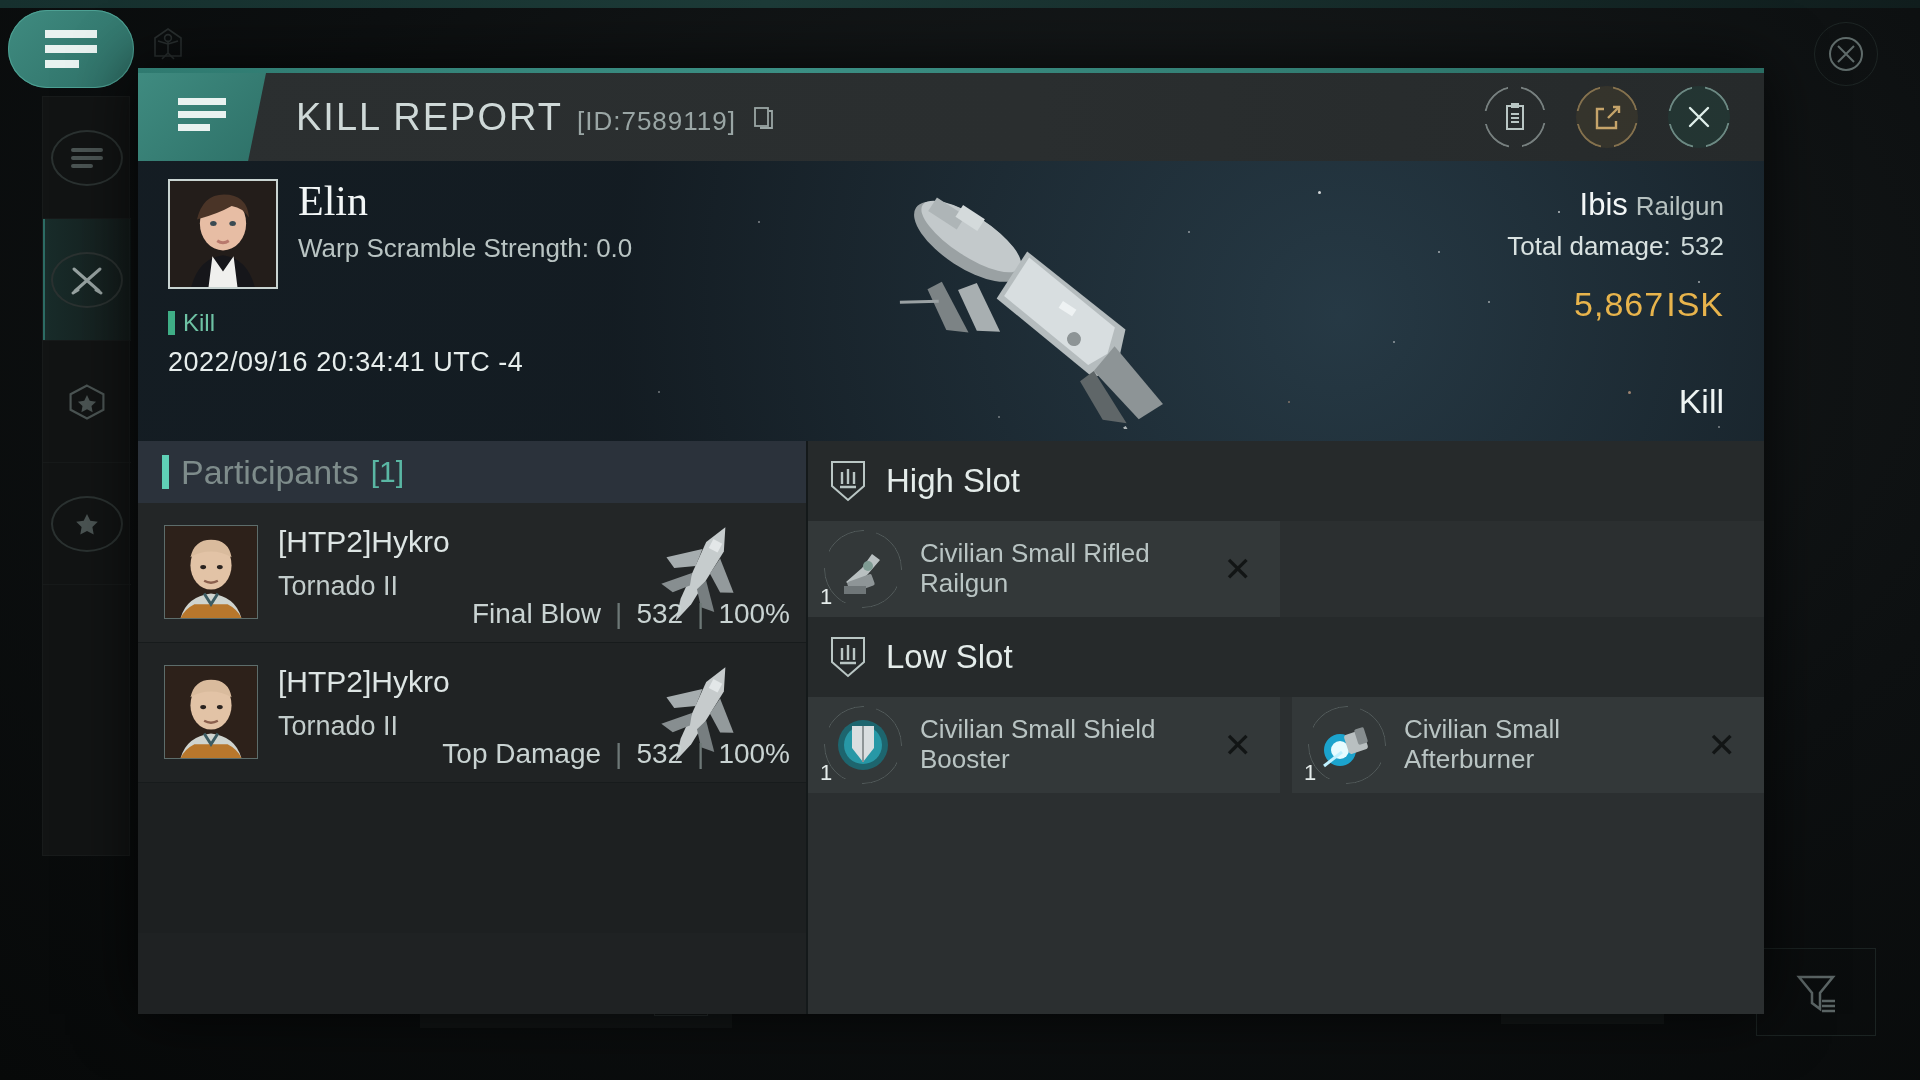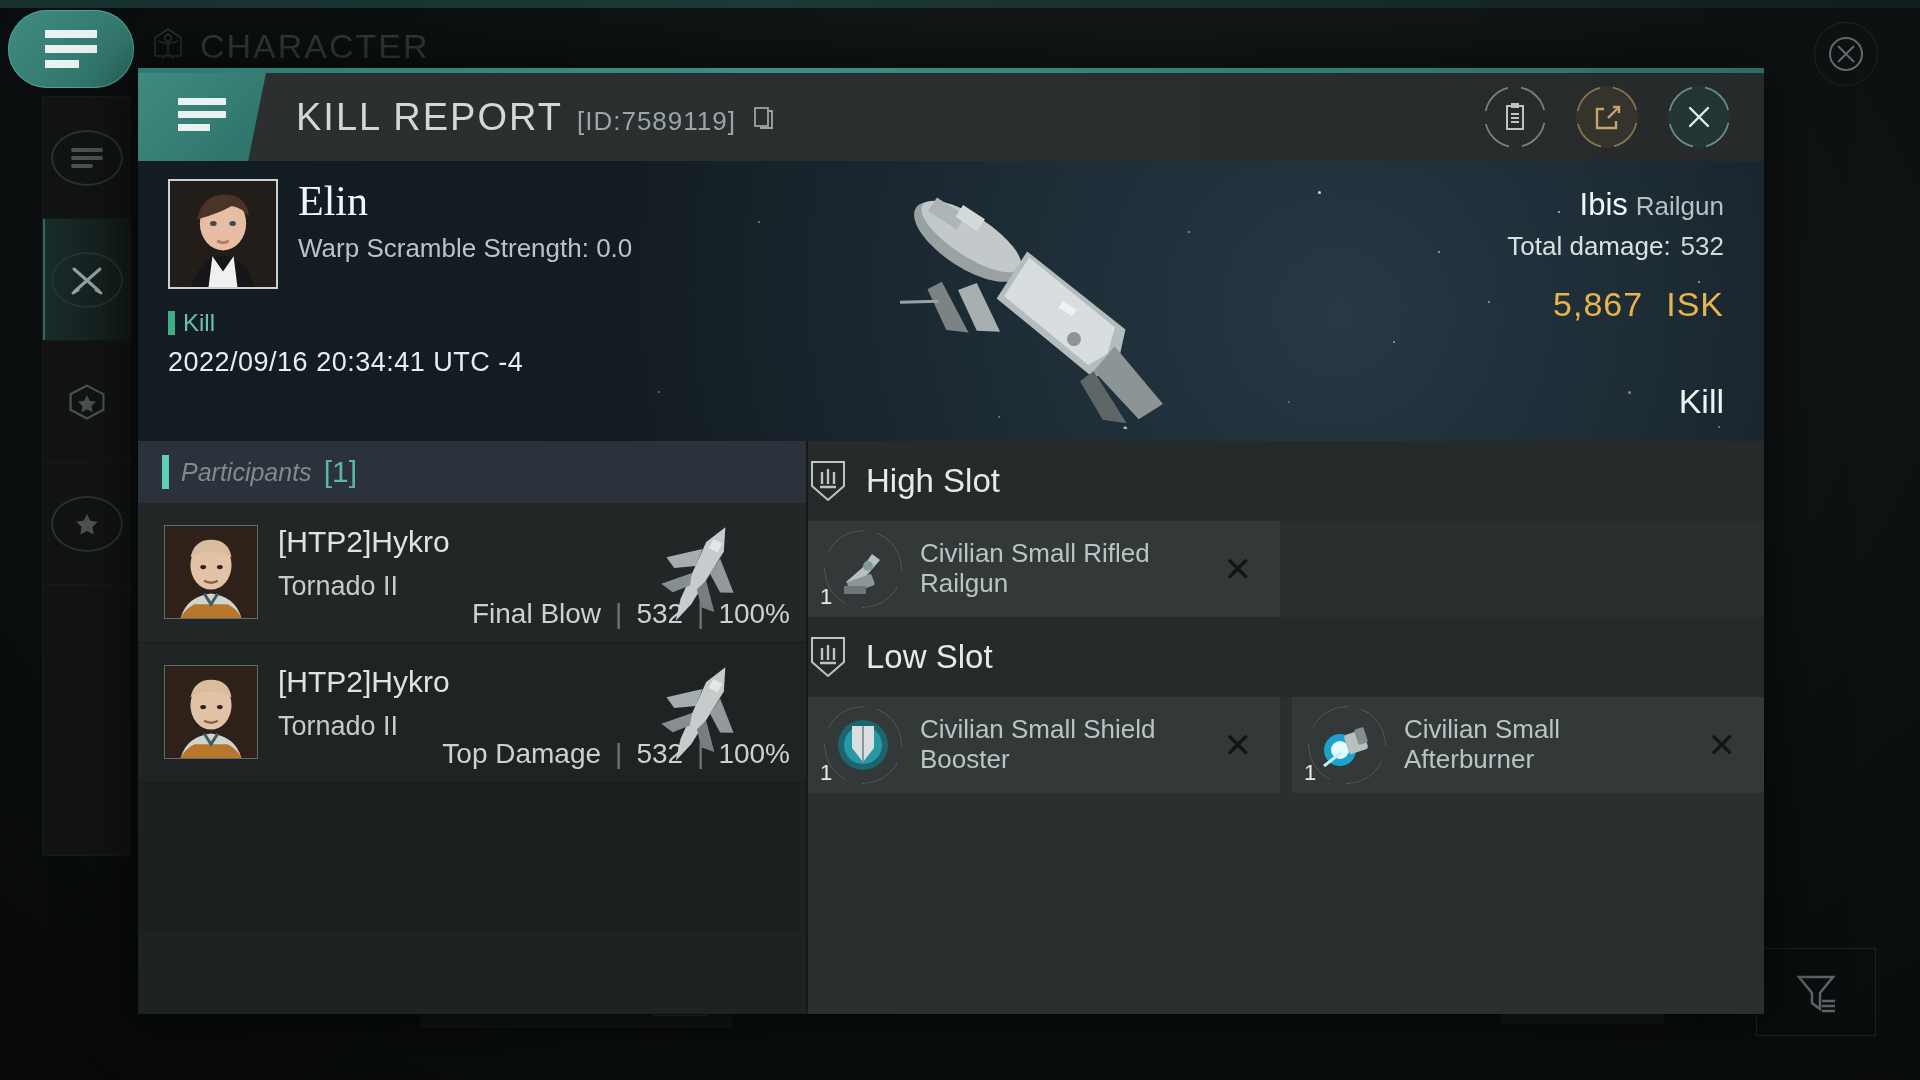--- a/index.html
+++ b/index.html
@@ -223,37 +223,37 @@
     color: #cfd9d8; font-size: 26px;
   }
   .hero-right {
     position: absolute; right: 40px; top: 26px; text-align: right;
   }
   .hr-ship { font-size: 31px; color: #f3f7f7; }
   .hr-ship .cls { color: #b6c1c0; font-size: 26px; margin-left: 8px; }
   .hr-dmg { margin-top: 8px; font-size: 26px; color: #d9e2e1; }
   .hr-dmg b { font-weight: 400; color: #cfdad9; margin-left: 10px; }
   .hr-isk { margin-top: 10px; color: #e8b44c; font-size: 48px; letter-spacing: 1px; }
-  .hr-isk span { font-size: 34px; margin-left: 23px; }
+  .hr-isk span { font-size: 34px; margin-left: 2px; }
   .hr-kill {
     position: absolute; right: 40px; bottom: 20px;
     color: #eef4f3; font-size: 34px;
   }
 
   
   .body-split { display: flex; height: 573px; }
   .left-col { width: 670px; background: #1f2223; border-right: 2px solid #14191a; }
   .right-col { flex: 1; background: #2b2f30; position: relative; }
 
   .participants-head {
     height: 62px; background: #2b323b;
     display: flex; align-items: center; gap: 12px; padding-left: 24px;
   }
   .participants-head .bar { width: 7px; height: 34px; background: #5fd0b6; }
-  .ph-label { color: #7e8c8b; font-size: 25px; font-style: italic; }
+  .ph-label { color: #7e8c8b; font-size: 34px; }
   .ph-count { color: #5ab7a4; font-size: 30px; }
 
   .prow {
     height: 140px; position: relative;
     border-bottom: 1px solid #171b1c;
     background: #232627;
   }
   .prow:nth-child(odd) { background: #202324; }
   .prow .pav {
     position: absolute; left: 26px; top: 22px;
@@ -278,21 +278,21 @@
   .prow .pstats .sep { color: #6d7877; }
   .prow .pshipimg {
     position: absolute; right: 46px; top: 12px;
     width: 120px; height: 120px; opacity: .95;
   }
   .plist-empty { background: #1d2021; height: 150px; }
 
   
   .slot-head {
     height: 80px; display: flex; align-items: center; gap: 18px;
-    background: #262a2b;
+    padding-left: 20px; background: #262a2b;
   }
   .slot-head .shield-ic { width: 40px; height: 46px; color: #b9c6c4; }
   .slot-head .label { color: #e4ecea; font-size: 33px; }
   .slot-row { display: flex; }
   .slot-cell {
     width: 472px; height: 96px;
     background: #333839;
     display: flex; align-items: center; position: relative;
     margin: 0 0 0 0;
   }
@@ -328,21 +328,20 @@
   <div class="bg-topbar"></div>
 
   <div class="bg-window-title">
     <span class="vitruvian">
       <svg viewBox="0 0 40 40" fill="none" stroke="#343b3b" stroke-width="1.6">
         <path d="M20 3 L33 12 V30 H7 V12 Z"></path>
         <circle cx="20" cy="12" r="3.4"></circle>
         <path d="M20 15 V27 M20 18 L10 15 M20 18 L30 15 M20 27 L14 33 M20 27 L26 33"></path>
       </svg>
     </span>
-    <span>CHARACTER</span>
   </div>
 
   <div class="bg-close">
     <svg viewBox="0 0 40 40" fill="none" stroke="#5f6b6a" stroke-width="2">
       <circle cx="20" cy="20" r="16"></circle>
       <path d="M12 12 L28 28 M28 12 L12 28"></path>
     </svg>
   </div>
 
   <div class="sidebar">

